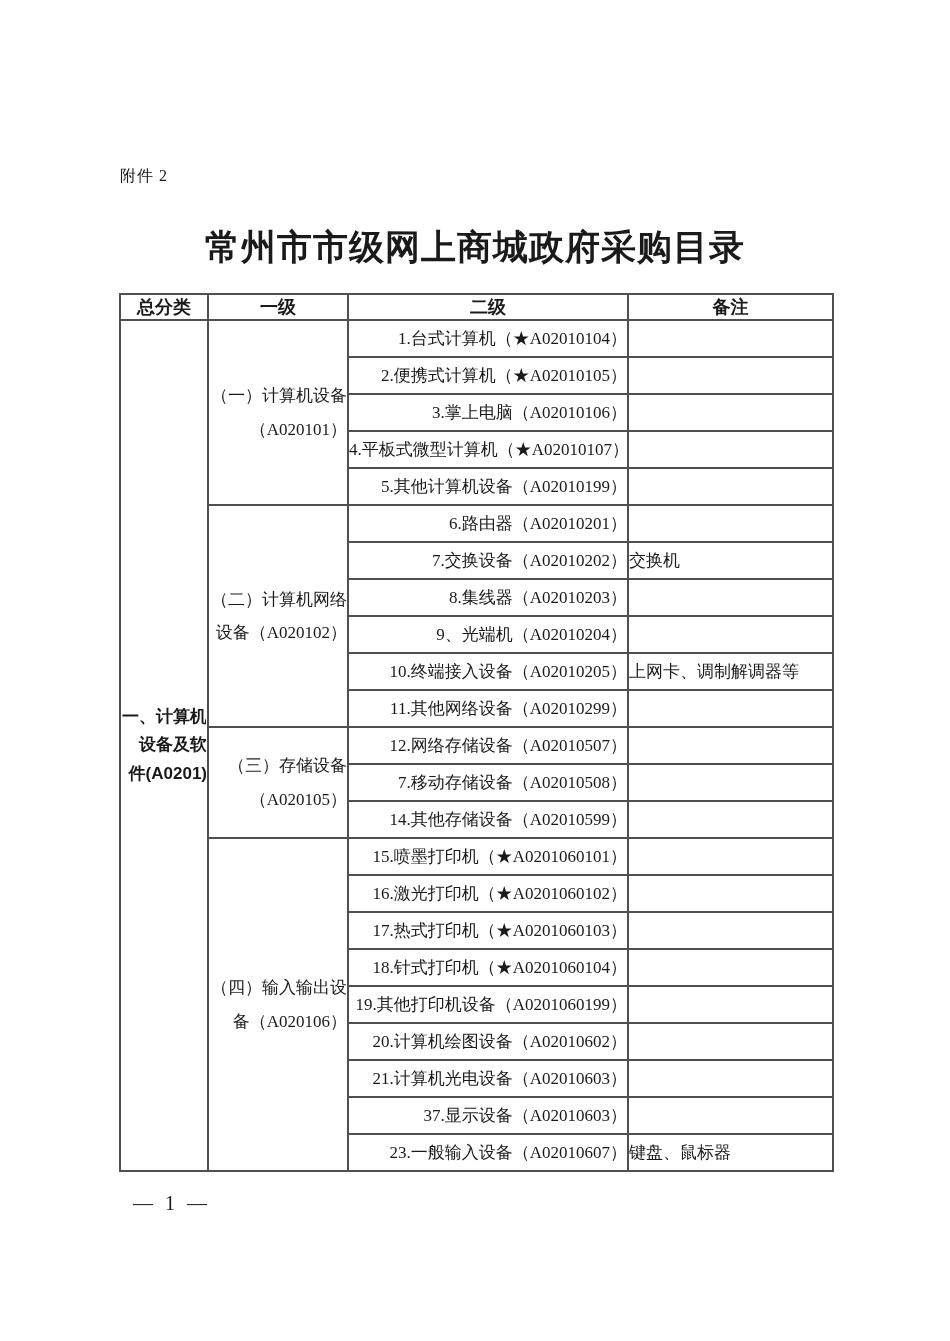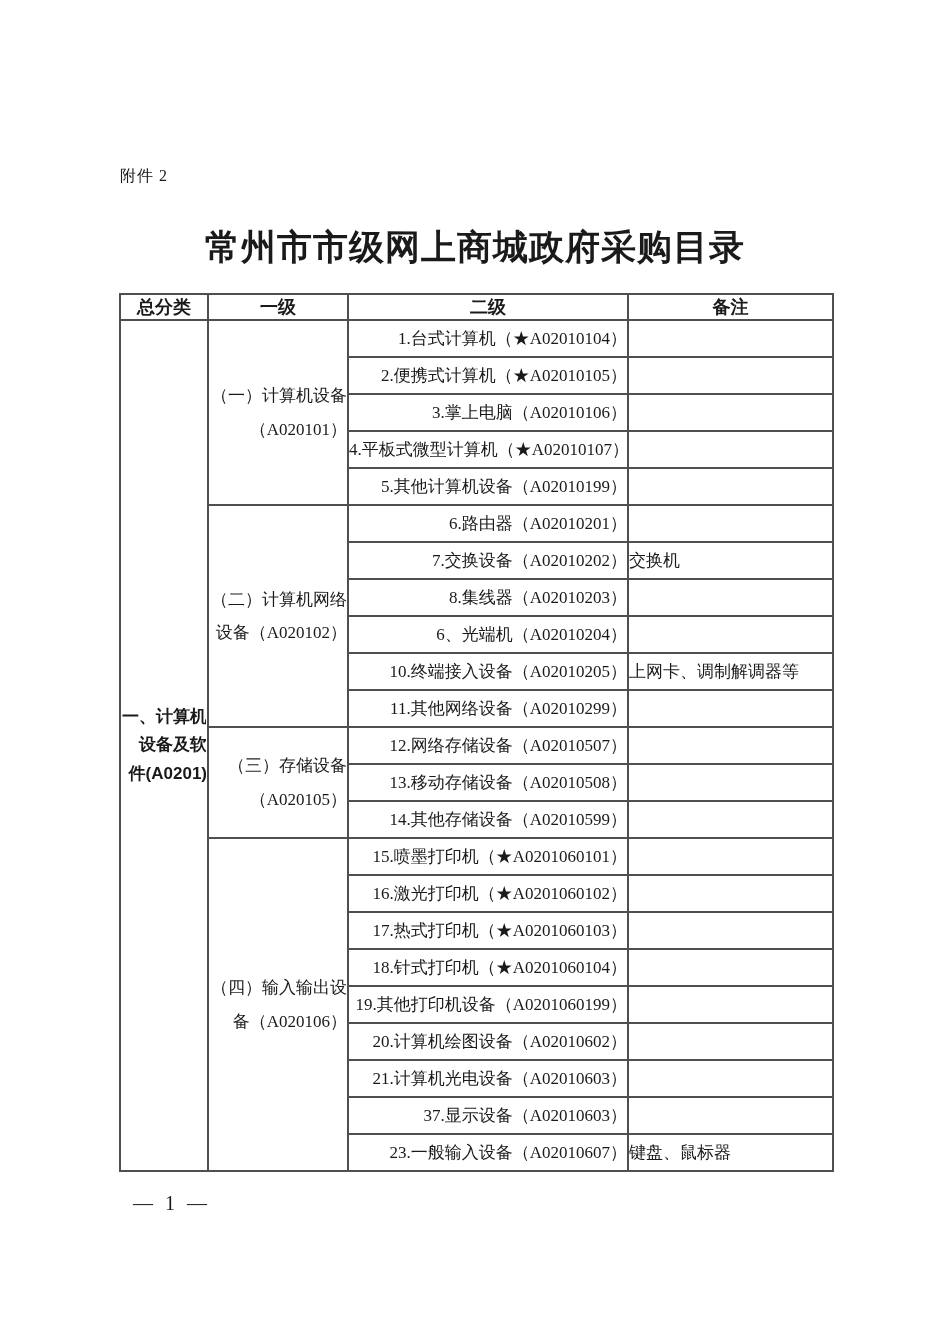--- a/index.html
+++ b/index.html
@@ -152,42 +152,42 @@
     </tr>
     <tr class="body-row">
       <td class="lvl2-cell">7.交换设备（A02010202）</td>
       <td class="remark-cell">交换机</td>
     </tr>
     <tr class="body-row">
       <td class="lvl2-cell">8.集线器（A02010203）</td>
       <td class="remark-cell"></td>
     </tr>
     <tr class="body-row">
-      <td class="lvl2-cell">6、光端机（A02010204）</td>
+      <td class="lvl2-cell">9、光端机（A02010204）</td>
       <td class="remark-cell"></td>
     </tr>
     <tr class="body-row">
       <td class="lvl2-cell">10.终端接入设备（A02010205）</td>
       <td class="remark-cell">上网卡、调制解调器等</td>
     </tr>
     <tr class="body-row">
       <td class="lvl2-cell">11.其他网络设备（A02010299）</td>
       <td class="remark-cell"></td>
     </tr>
 
     <tr class="body-row">
       <td class="lvl1-cell" rowspan="3">
         <div class="text-line">（三）存储设备</div>
         <div class="text-line">（A020105）</div>
       </td>
       <td class="lvl2-cell">12.网络存储设备（A02010507）</td>
       <td class="remark-cell"></td>
     </tr>
     <tr class="body-row">
-      <td class="lvl2-cell">13.移动存储设备（A02010508）</td>
+      <td class="lvl2-cell">7.移动存储设备（A02010508）</td>
       <td class="remark-cell"></td>
     </tr>
     <tr class="body-row">
       <td class="lvl2-cell">14.其他存储设备（A02010599）</td>
       <td class="remark-cell"></td>
     </tr>
 
     <tr class="body-row">
       <td class="lvl1-cell" rowspan="9">
         <div class="text-line">（四）输入输出设</div>

